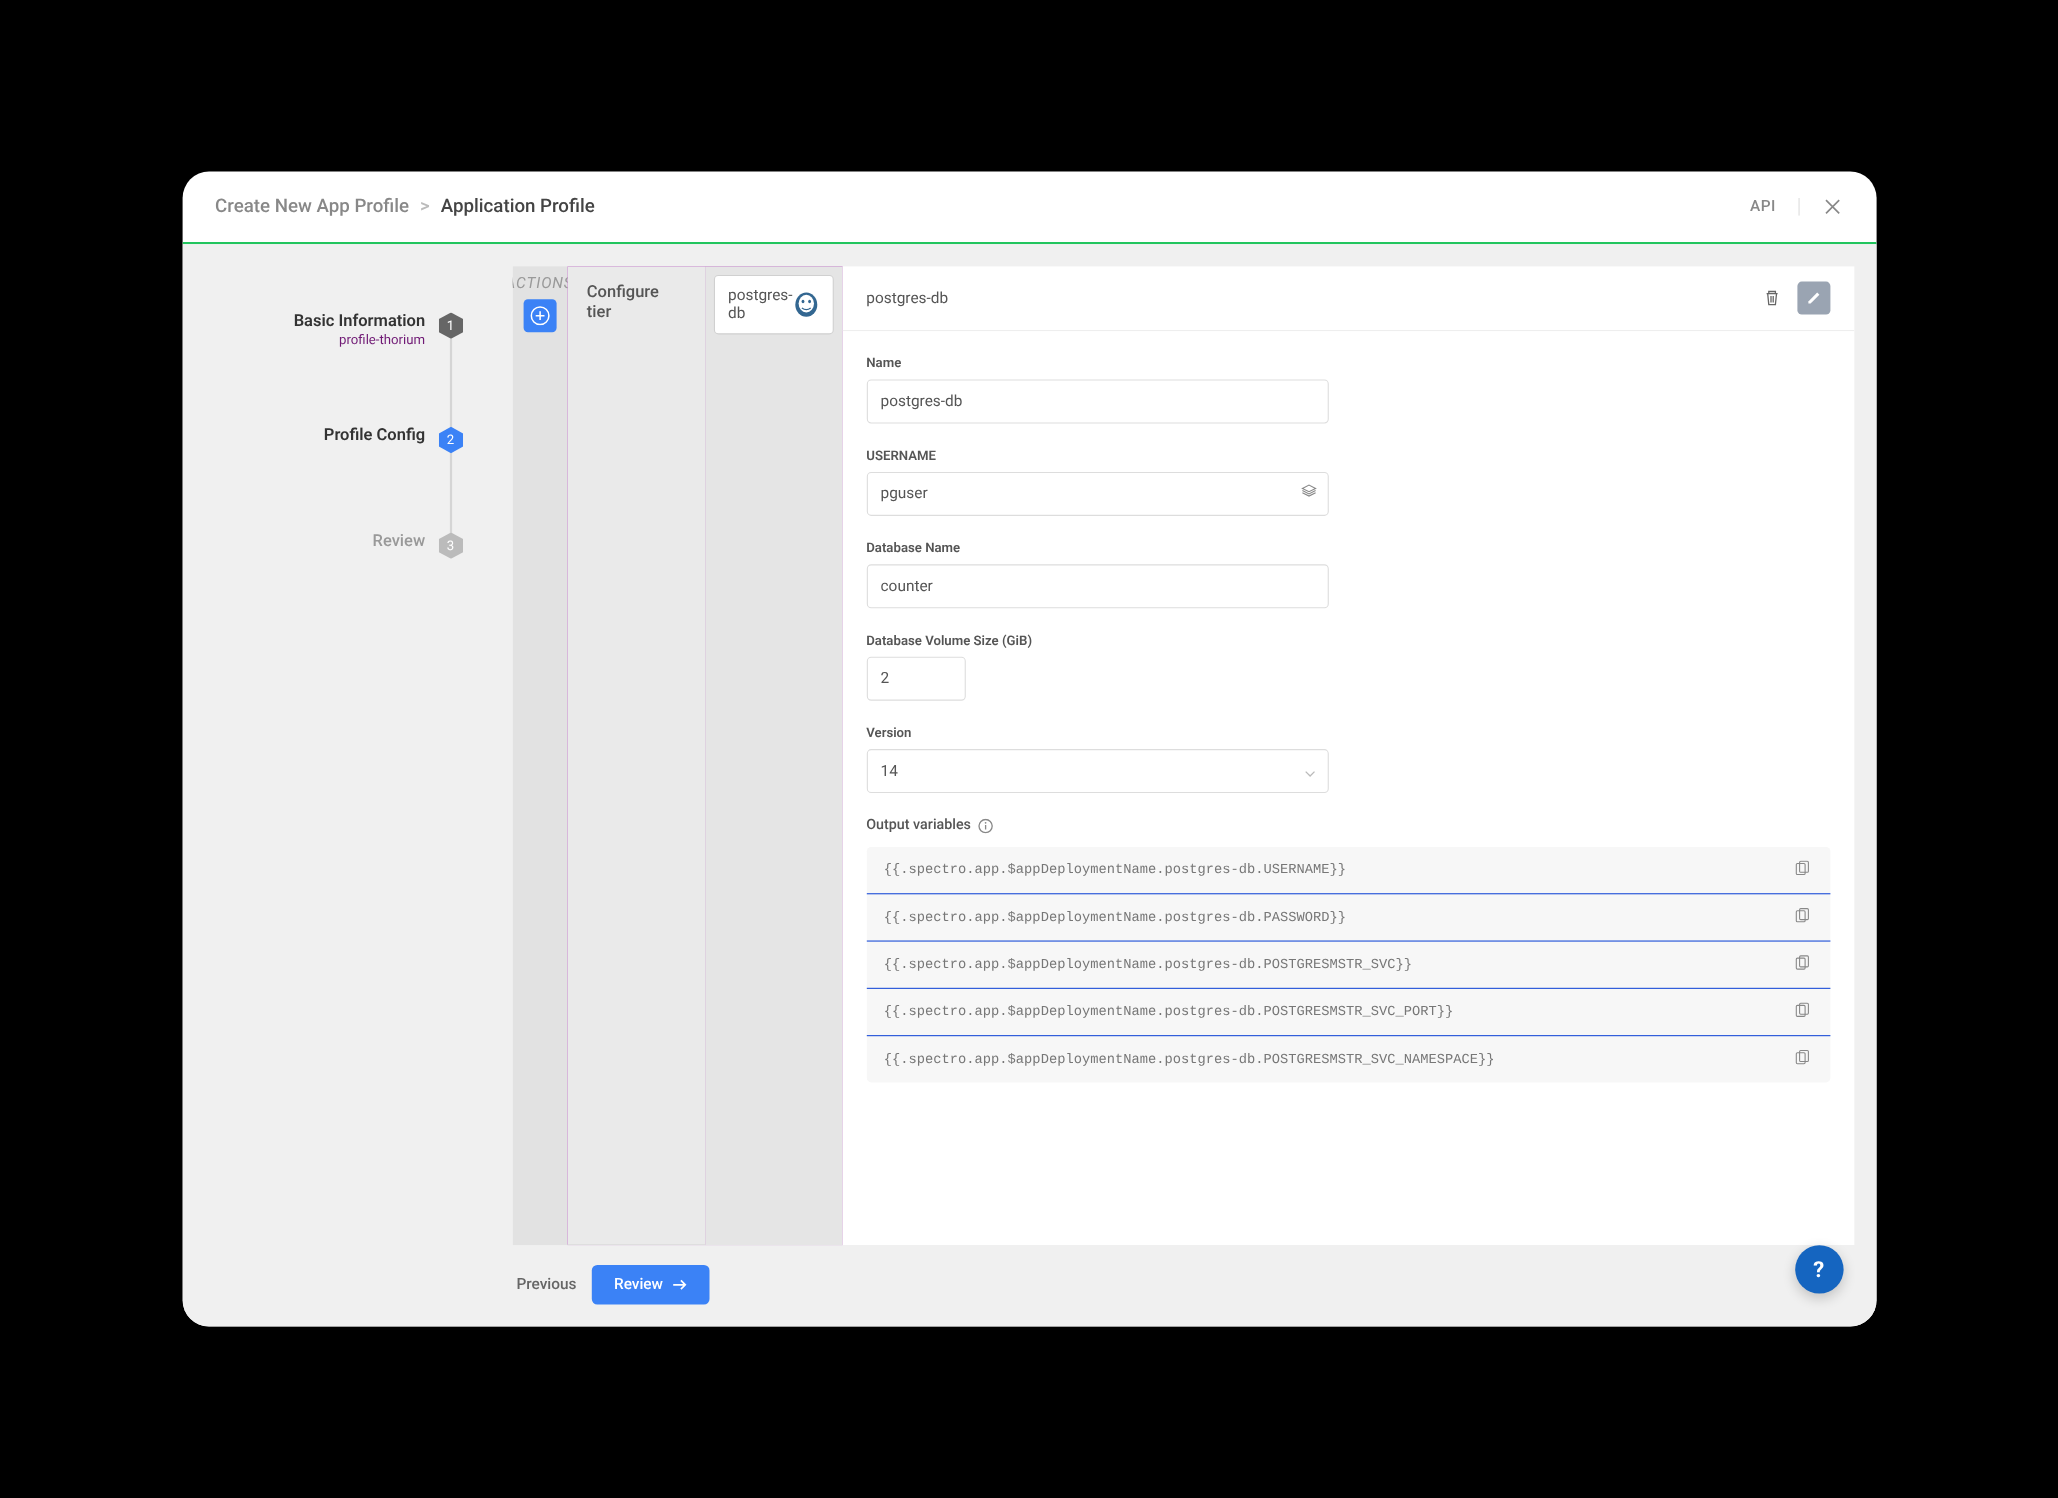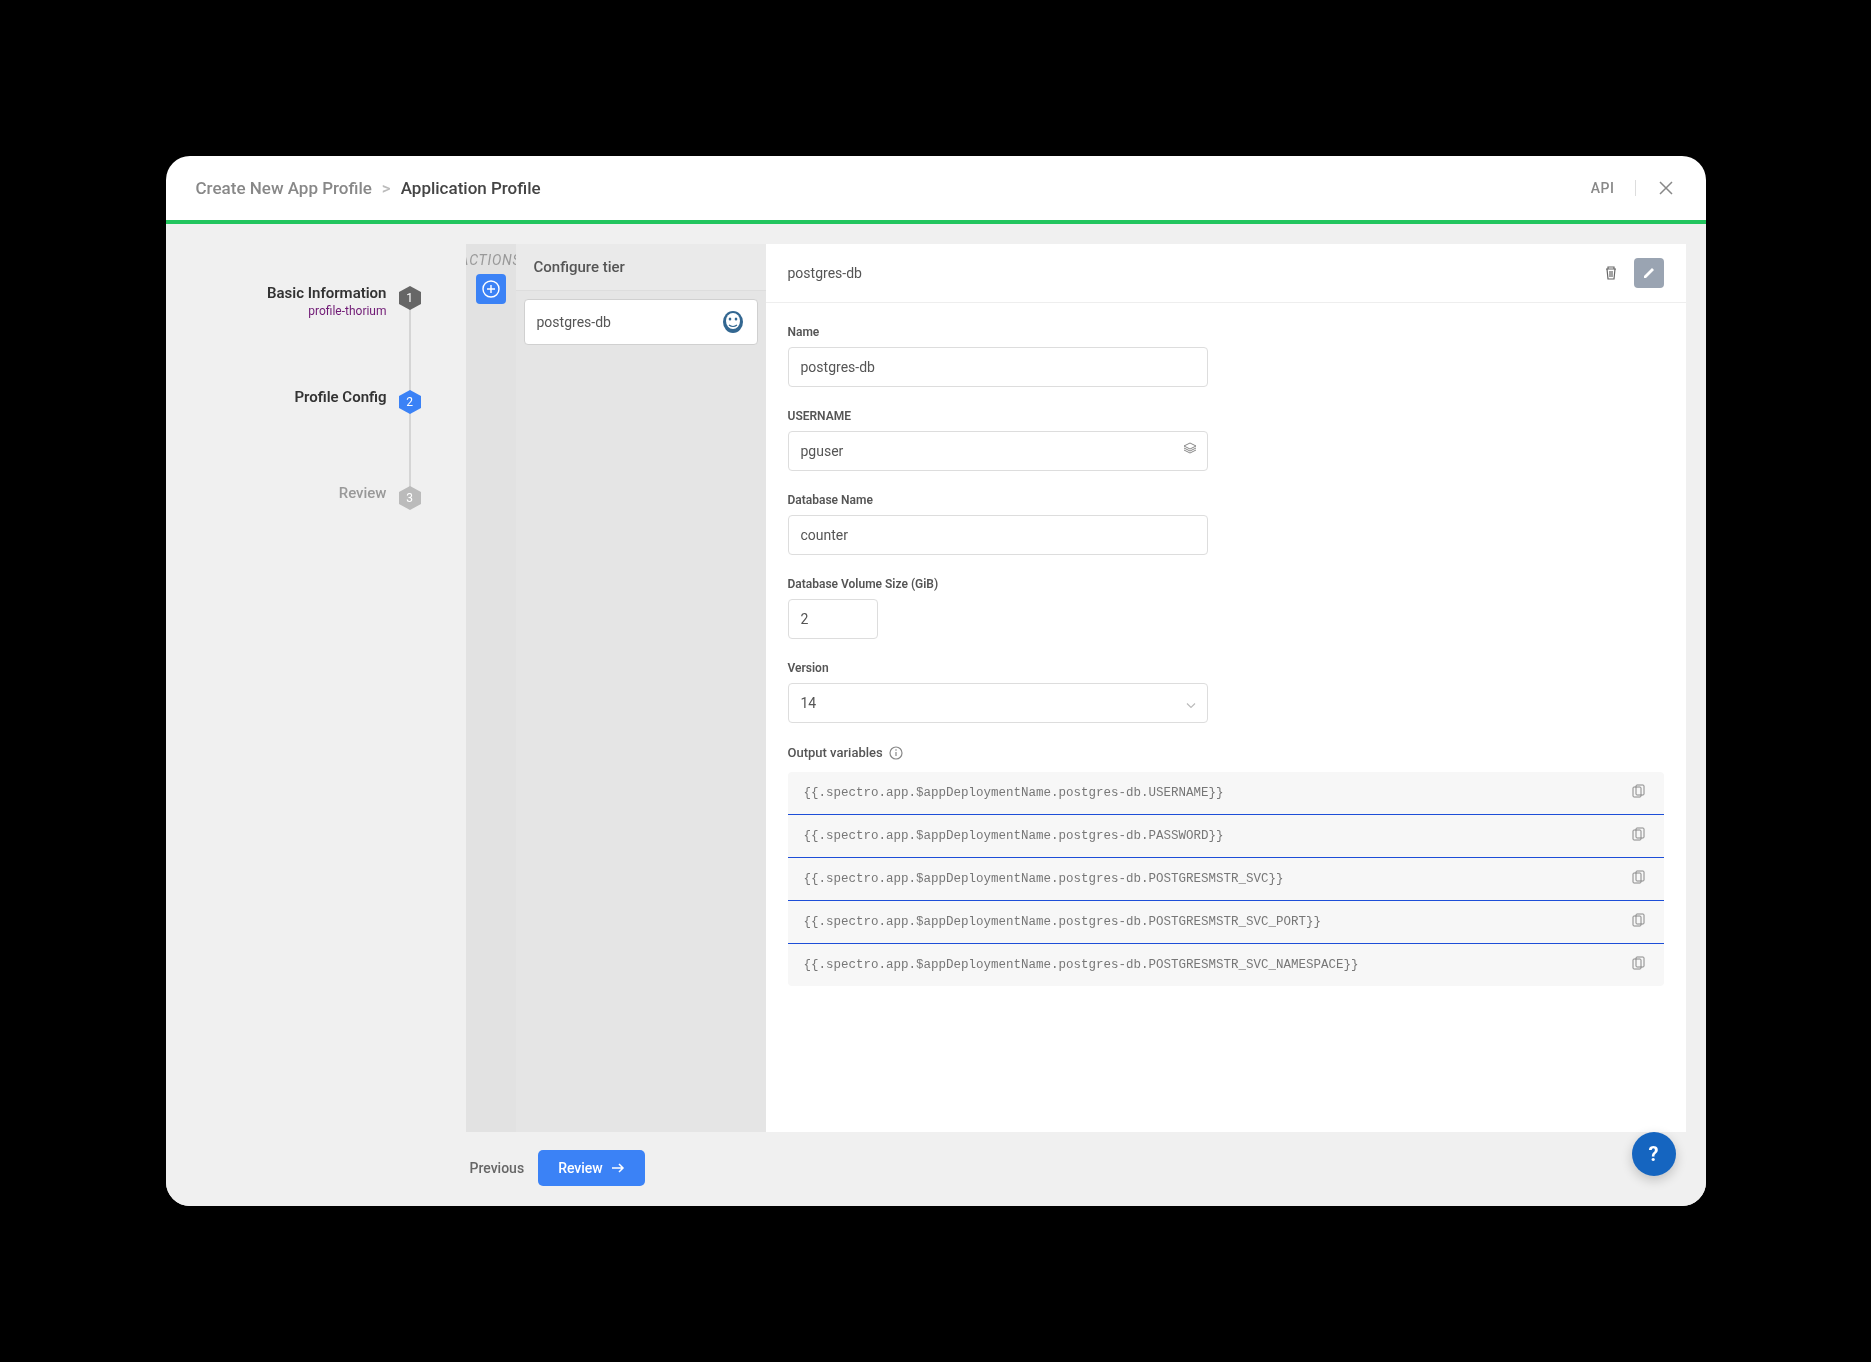--- a/index.html
+++ b/index.html
@@ -1,18 +1,18 @@
 <!DOCTYPE html>
 <html><head>
 <meta charset="utf-8">
 <style>
 * { margin: 0; padding: 0; box-sizing: border-box; font-family: -apple-system, BlinkMacSystemFont, 'Segoe UI', Roboto, sans-serif; }
 body { background: #000; display: flex; align-items: center; justify-content: center; min-height: 100vh; padding: 40px; }
 .window { width: 1540px; height: 1050px; background: #fff; border-radius: 24px; overflow: hidden; display: flex; flex-direction: column; box-shadow: 0 20px 60px rgba(0,0,0,0.4); }
-.header { display: flex; align-items: center; justify-content: space-between; padding: 22px 30px; border-bottom: 4px solid #22c55e; gap: 26px; }
+.header { display: flex; align-items: center; justify-content: space-between; padding: 22px 30px; border-bottom: 2px solid #22c55e; gap: 26px; }
 .breadcrumb { display: flex; align-items: center; gap: 10px; color: #555; font-size: 17px; font-weight: 500; }
 .breadcrumb .bc-first { color: #888; }
 .breadcrumb .bc-sep { color: #bbb; }
 .breadcrumb .bc-current { color: #444; }
 .header-right { display: flex; align-items: center; gap: 20px; }
 .api-link { color: #888; font-size: 14px; font-weight: 500; letter-spacing: 0.5px; padding-right: 20px; border-right: 1px solid #ddd; cursor: pointer; }
 .close-btn { width: 20px; height: 20px; cursor: pointer; color: #888; display: flex; align-items: center; justify-content: center; }
 
 .body { display: flex; flex: 1; background: #f0f0f0; overflow: hidden; }
 
@@ -29,21 +29,21 @@
 .step-badge svg { position: absolute; inset: 0; }
 .step-badge span { position: relative; z-index: 1; }
 .step.done .hex-fill { fill: #666; }
 .step.active .hex-fill { fill: #3b82f6; }
 .step.pending .hex-fill { fill: #bbb; }
 .step.pending .step-title { color: #999; }
 
 .main { flex: 1; padding: 20px 20px 20px 40px; display: flex; flex-direction: column; gap: 18px; overflow: hidden; }
 .panel-row { display: flex; gap: 0; flex: 1; overflow: hidden; }
 
-.tier-panel { width: 250px; background: #a21caf; display: flex; flex-direction: column; }
+.tier-panel { width: 250px; background: #a21caf; display: flex; flex-direction: row; }
 .actions-col { width: 50px; background: #e2e2e2; display: flex; flex-direction: column; align-items: center; padding-top: 8px; }
 .actions-label { font-size: 14px; letter-spacing: 0.8px; color: #999; margin-bottom: 6px; font-style: italic; }
 .add-btn { width: 30px; height: 30px; background: #3b82f6; border-radius: 4px; display: flex; align-items: center; justify-content: center; cursor: pointer; color: #fff; }
 .tier-header { padding: 14px 18px; font-size: 15px; font-weight: 500; color: #555; border-bottom: 1px solid #ddd; background: #eaeaea; }
 .tier-list { padding: 8px; background: #e5e5e5; flex: 1; }
 .tier-item { background: #fff; border: 1px solid #d0d0d0; border-radius: 4px; padding: 10px 12px; display: flex; align-items: center; justify-content: space-between; cursor: pointer; }
 .tier-item-name { font-size: 14px; color: #555; }
 .tier-icon { width: 24px; height: 24px; }
 
 .config-panel { flex: 1; background: #fff; display: flex; flex-direction: column; overflow: auto; }

